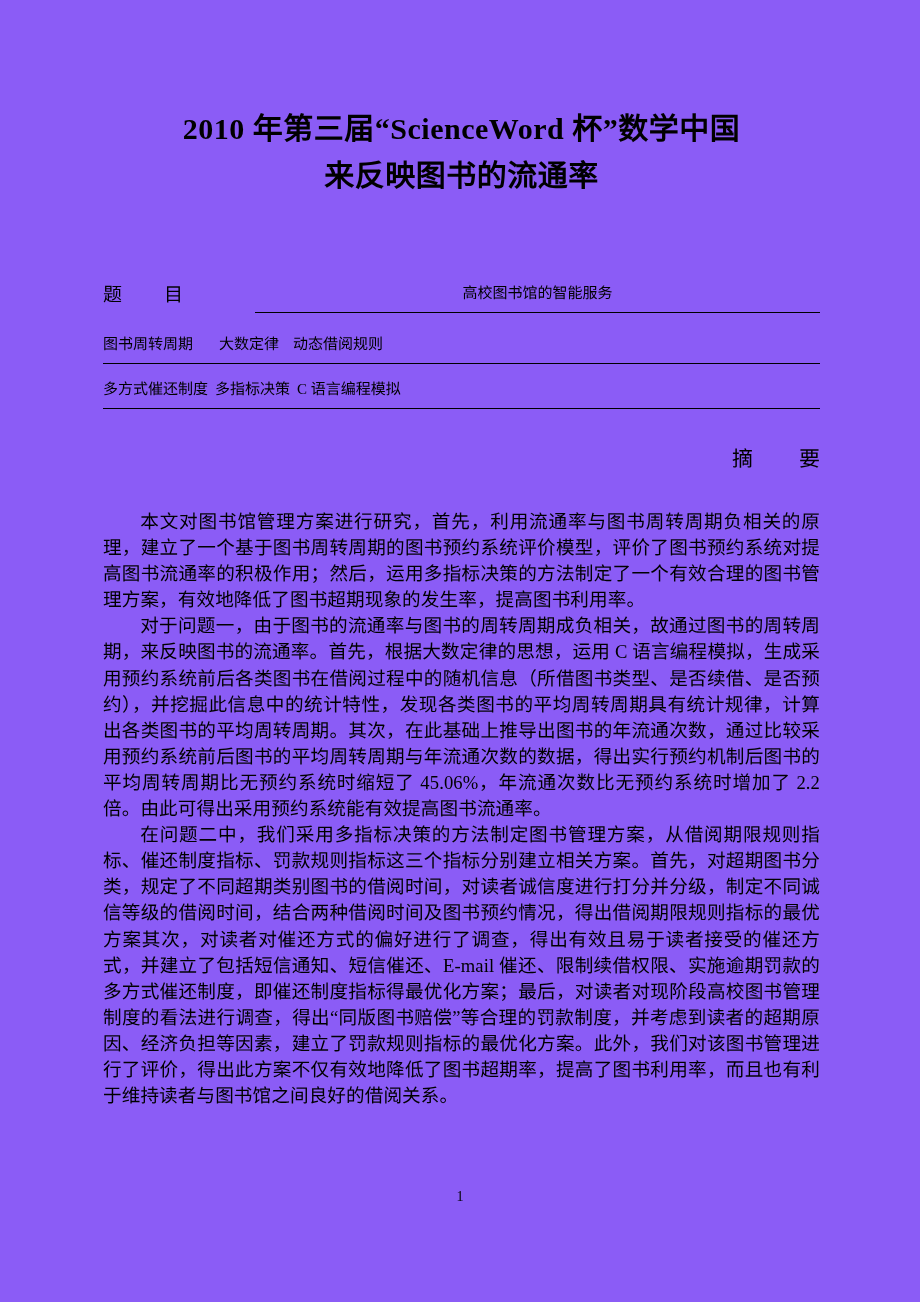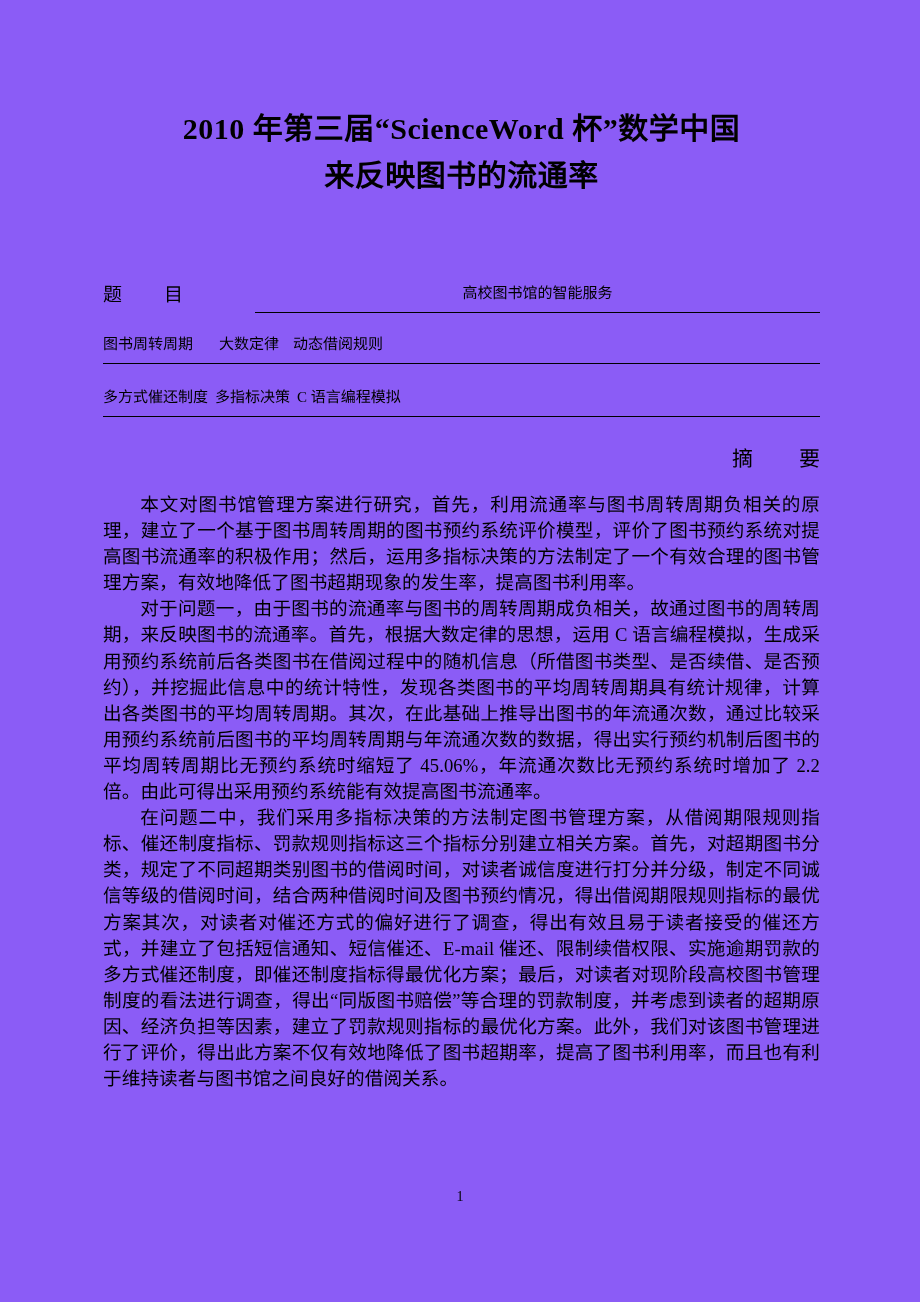--- a/index.html
+++ b/index.html
@@ -69,21 +69,21 @@
     line-height: 34px;
     border-bottom: 1.6px solid #000;
     padding-bottom: 2px;
     white-space: nowrap;
     box-sizing: border-box;
   }
   .meta-underline.centered {
     text-align: center;
   }
   .meta-underline.second {
-    margin-top: 16px;
+    margin-top: 8px;
   }
   .gap-l {
     display: inline-block;
     width: 26px;
   }
   .gap-m {
     display: inline-block;
     width: 14px;
   }
   .gap-s {
@@ -103,21 +103,21 @@
     font-weight: normal;
   }
   .abstract-heading .sp-wide {
     display: inline-block;
     width: 46px;
   }
 
   .body-text {
     position: absolute;
     left: 103px;
-    top: 492px;
+    top: 509px;
     width: 717px;
   }
   .para {
     font-size: 18.6px;
     line-height: 26.1px;
     text-align: justify;
     text-justify: inter-ideograph;
     text-indent: 2em;
     margin: 0;
     letter-spacing: 0.1px;

